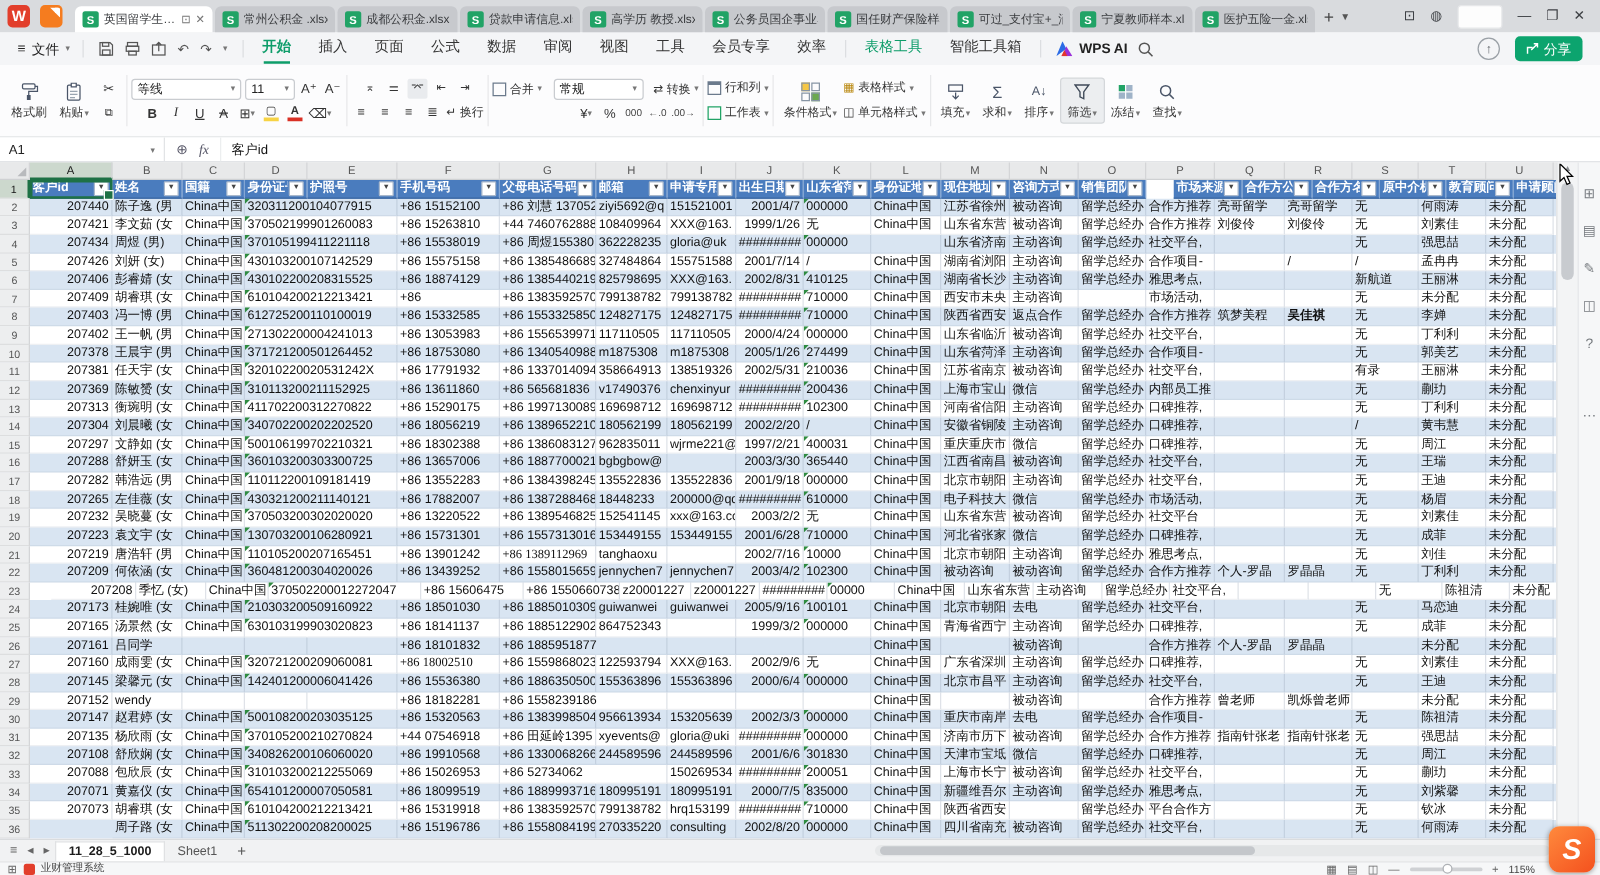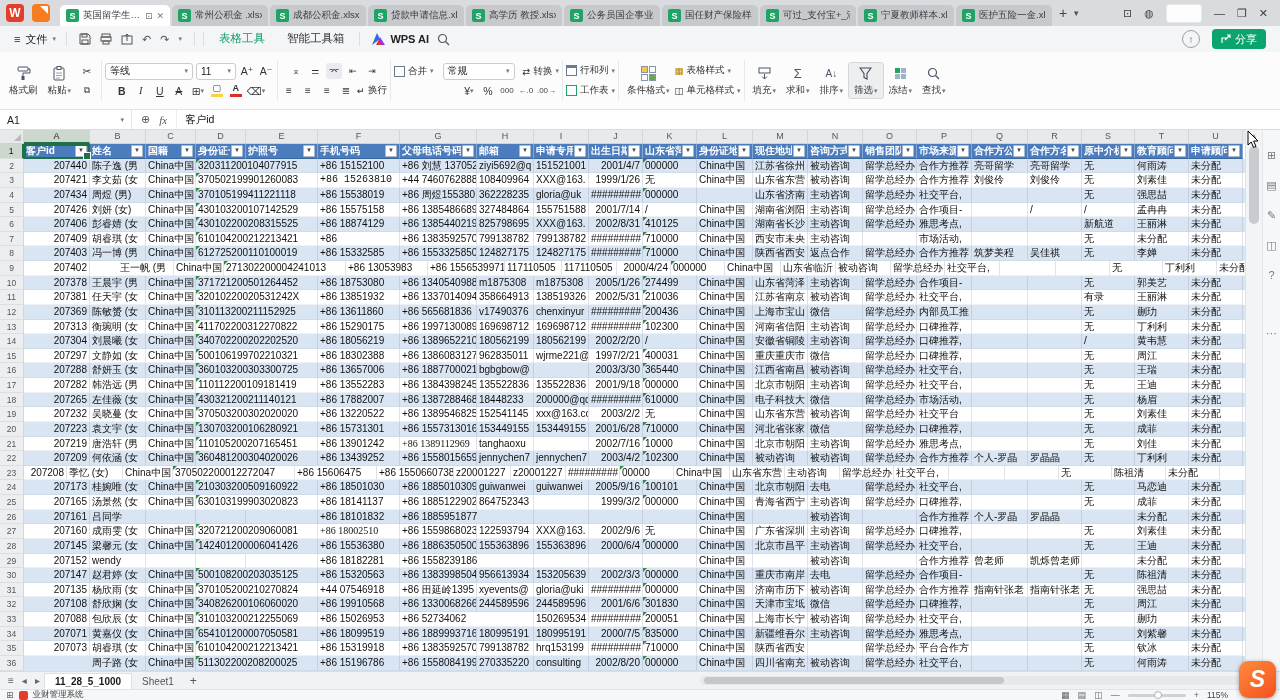--- a/index.html
+++ b/index.html
@@ -225,20 +225,32 @@
         </svg>
       <svg width="12" height="12" viewBox="0 0 12 12">
           <rect x="1" y="3" width="10" height="8" fill="none" stroke="#555"></rect>
           <path d="M6 8V1M4 3l2-2 2 2" fill="none" stroke="#555"></path>
         </svg>
       <span>↶</span>
       <span>↷</span>
       <span class="car">▾</span>
     </div>
     <div class="msep"></div>
+    <div id="menuitems" style="display:flex;">
+        <div class="mitem active">开始</div>
+        <div class="mitem">插入</div>
+        <div class="mitem">页面</div>
+        <div class="mitem">公式</div>
+        <div class="mitem">数据</div>
+        <div class="mitem">审阅</div>
+        <div class="mitem">视图</div>
+        <div class="mitem">工具</div>
+        <div class="mitem">会员专享</div>
+        <div class="mitem">效率</div>
+      </div>
     <div class="msep"></div>
     <div class="mitem ctx">表格工具</div>
     <div class="mitem">智能工具箱</div>
     <div class="msep"></div>
     <div class="wpsai">
       <svg width="13" height="12" viewBox="0 0 13 12">
           <path d="M0 12 L5 0 L8 6 Z" fill="#2b6be5"></path>
           <path d="M5 12 L8 4 L13 12 Z" fill="#9b30d9"></path>
           <path d="M4 12 L6.5 7 L9 12 Z" fill="#e3342f"></path>
         </svg>
@@ -578,21 +590,21 @@
           <div class="flt">▼</div>
         </div>
         <div class="cell" style="width: 55px;">
           <span class="lbl">咨询方式</span>
           <div class="flt">▼</div>
         </div>
         <div class="cell" style="width: 54px;">
           <span class="lbl">销售团队</span>
           <div class="flt">▼</div>
         </div>
-        <div class="cell" style="width: 55px;">
+        <div class="cell" style="width: 55px; margin-left: 22px;">
           <span class="lbl">市场来源</span>
           <div class="flt">▼</div>
         </div>
         <div class="cell" style="width: 56px;">
           <span class="lbl">合作方公司</span>
           <div class="flt">▼</div>
         </div>
         <div class="cell" style="width: 54px;">
           <span class="lbl">合作方名称</span>
           <div class="flt">▼</div>
@@ -634,21 +646,21 @@
         <div class="cell" style="width: 54px;"><span>何雨涛</span></div>
         <div class="cell" style="width: 54px;"><span>未分配</span></div>
       </div>
       <div class="row">
         <div class="gut">3</div>
         <div class="cell num" style="width: 66px;"><span>207421</span></div>
         <div class="cell" style="width: 56px;"><span>李文茹 (女</span></div>
         <div class="cell" style="width: 50px;"><span>China中国</span></div>
         <div class="cell spill" style="width: 50px;"><div class="tri"></div><span>370502199901260083</span></div>
         <div class="cell" style="width: 72px;"><span></span></div>
-        <div class="cell" style="width: 82px; font-family: Liberation Mono, monospace;"><span>+86 15263810</span></div>
+        <div class="cell" style="width: 82px;"><span>+86 15263810</span></div>
         <div class="cell" style="width: 77px;"><span>+44 7460762888</span></div>
         <div class="cell" style="width: 57px;"><span>108409964</span></div>
         <div class="cell" style="width: 55px;"><span>XXX@163.</span></div>
         <div class="cell num" style="width: 54px;"><span>1999/1/26</span></div>
         <div class="cell" style="width: 54px;"><span>无</span></div>
         <div class="cell" style="width: 56px;"><span>China中国</span></div>
         <div class="cell" style="width: 55px;"><span>山东省东营</span></div>
         <div class="cell" style="width: 55px;"><span>被动咨询</span></div>
         <div class="cell" style="width: 54px;"><span>留学总经办</span></div>
         <div class="cell" style="width: 55px;"><span>合作方推荐</span></div>
@@ -766,29 +778,29 @@
         <div class="cell" style="width: 57px;"><span>124827175</span></div>
         <div class="cell" style="width: 55px;"><span>124827175</span></div>
         <div class="cell num" style="width: 54px;"><span>#########</span></div>
         <div class="cell" style="width: 54px;"><div class="tri"></div><span>710000</span></div>
         <div class="cell" style="width: 56px;"><span>China中国</span></div>
         <div class="cell" style="width: 55px;"><span>陕西省西安</span></div>
         <div class="cell" style="width: 55px;"><span>返点合作</span></div>
         <div class="cell" style="width: 54px;"><span>留学总经办</span></div>
         <div class="cell" style="width: 55px;"><span>合作方推荐</span></div>
         <div class="cell" style="width: 56px;"><span>筑梦美程</span></div>
-        <div class="cell" style="width: 54px;"><span>吴佳祺</span></div>
+        <div class="cell" style="width: 54px; font-weight: bold;"><span>吴佳祺</span></div>
         <div class="cell" style="width: 53px;"><span>无</span></div>
         <div class="cell" style="width: 54px;"><span>李婵</span></div>
         <div class="cell" style="width: 54px;"><span>未分配</span></div>
       </div>
       <div class="row">
         <div class="gut">9</div>
         <div class="cell num" style="width: 66px;"><span>207402</span></div>
-        <div class="cell" style="width: 56px; margin-left: 28px;"><span>王一帆 (男</span></div>
+        <div class="cell" style="width: 56px;"><span>王一帆 (男</span></div>
         <div class="cell" style="width: 50px;"><span>China中国</span></div>
         <div class="cell spill" style="width: 50px;"><div class="tri"></div><span>271302200004241013</span></div>
         <div class="cell" style="width: 72px;"><span></span></div>
         <div class="cell" style="width: 82px;"><span>+86 13053983</span></div>
         <div class="cell" style="width: 77px;"><span>+86 1556539971</span></div>
         <div class="cell" style="width: 57px;"><span>117110505</span></div>
         <div class="cell" style="width: 55px;"><span>117110505</span></div>
         <div class="cell num" style="width: 54px;"><span>2000/4/24</span></div>
         <div class="cell" style="width: 54px;"><div class="tri"></div><span>000000</span></div>
         <div class="cell" style="width: 56px;"><span>China中国</span></div>
@@ -826,21 +838,21 @@
         <div class="cell" style="width: 54px;"><span>郭美艺</span></div>
         <div class="cell" style="width: 54px;"><span>未分配</span></div>
       </div>
       <div class="row">
         <div class="gut">11</div>
         <div class="cell num" style="width: 66px;"><span>207381</span></div>
         <div class="cell" style="width: 56px;"><span>任天宇 (女</span></div>
         <div class="cell" style="width: 50px;"><span>China中国</span></div>
         <div class="cell spill" style="width: 50px;"><div class="tri"></div><span>32010220020531242X</span></div>
         <div class="cell" style="width: 72px;"><span></span></div>
-        <div class="cell" style="width: 82px;"><span>+86 13851932</span></div>
+        <div class="cell" style="width: 82px;"><span>+86 17791932</span></div>
         <div class="cell" style="width: 77px;"><span>+86 1337014094</span></div>
         <div class="cell" style="width: 57px;"><span>358664913</span></div>
         <div class="cell" style="width: 55px;"><span>138519326</span></div>
         <div class="cell num" style="width: 54px;"><span>2002/5/31</span></div>
         <div class="cell" style="width: 54px;"><div class="tri"></div><span>210036</span></div>
         <div class="cell" style="width: 56px;"><span>China中国</span></div>
         <div class="cell" style="width: 55px;"><span>江苏省南京</span></div>
         <div class="cell" style="width: 55px;"><span>被动咨询</span></div>
         <div class="cell" style="width: 54px;"><span>留学总经办</span></div>
         <div class="cell" style="width: 55px;"><span>社交平台,</span></div>
@@ -1109,21 +1121,21 @@
         <div class="cell" style="width: 54px;"><span>留学总经办</span></div>
         <div class="cell" style="width: 55px;"><span>合作方推荐</span></div>
         <div class="cell" style="width: 56px;"><span>个人-罗晶</span></div>
         <div class="cell" style="width: 54px;"><span>罗晶晶</span></div>
         <div class="cell" style="width: 53px;"><span>无</span></div>
         <div class="cell" style="width: 54px;"><span>丁利利</span></div>
         <div class="cell" style="width: 54px;"><span>未分配</span></div>
       </div>
       <div class="row">
         <div class="gut">23</div>
-        <div class="cell num" style="width: 43px;"><span>207208</span></div>
+        <div class="cell num" style="width: 68px; margin-left: 17px;"><span>207208</span></div>
         <div class="cell" style="width: 56px;"><span>季忆 (女)</span></div>
         <div class="cell" style="width: 50px;"><span>China中国</span></div>
         <div class="cell spill" style="width: 50px;"><div class="tri"></div><span>370502200012272047</span></div>
         <div class="cell" style="width: 72px;"><span></span></div>
         <div class="cell" style="width: 82px;"><span>+86 15606475</span></div>
         <div class="cell" style="width: 77px;"><span>+86 1550660738</span></div>
         <div class="cell" style="width: 57px;"><span>z20001227</span></div>
         <div class="cell" style="width: 55px;"><span>z20001227</span></div>
         <div class="cell num" style="width: 54px;"><span>#########</span></div>
         <div class="cell" style="width: 54px;"><div class="tri"></div><span>00000</span></div>

